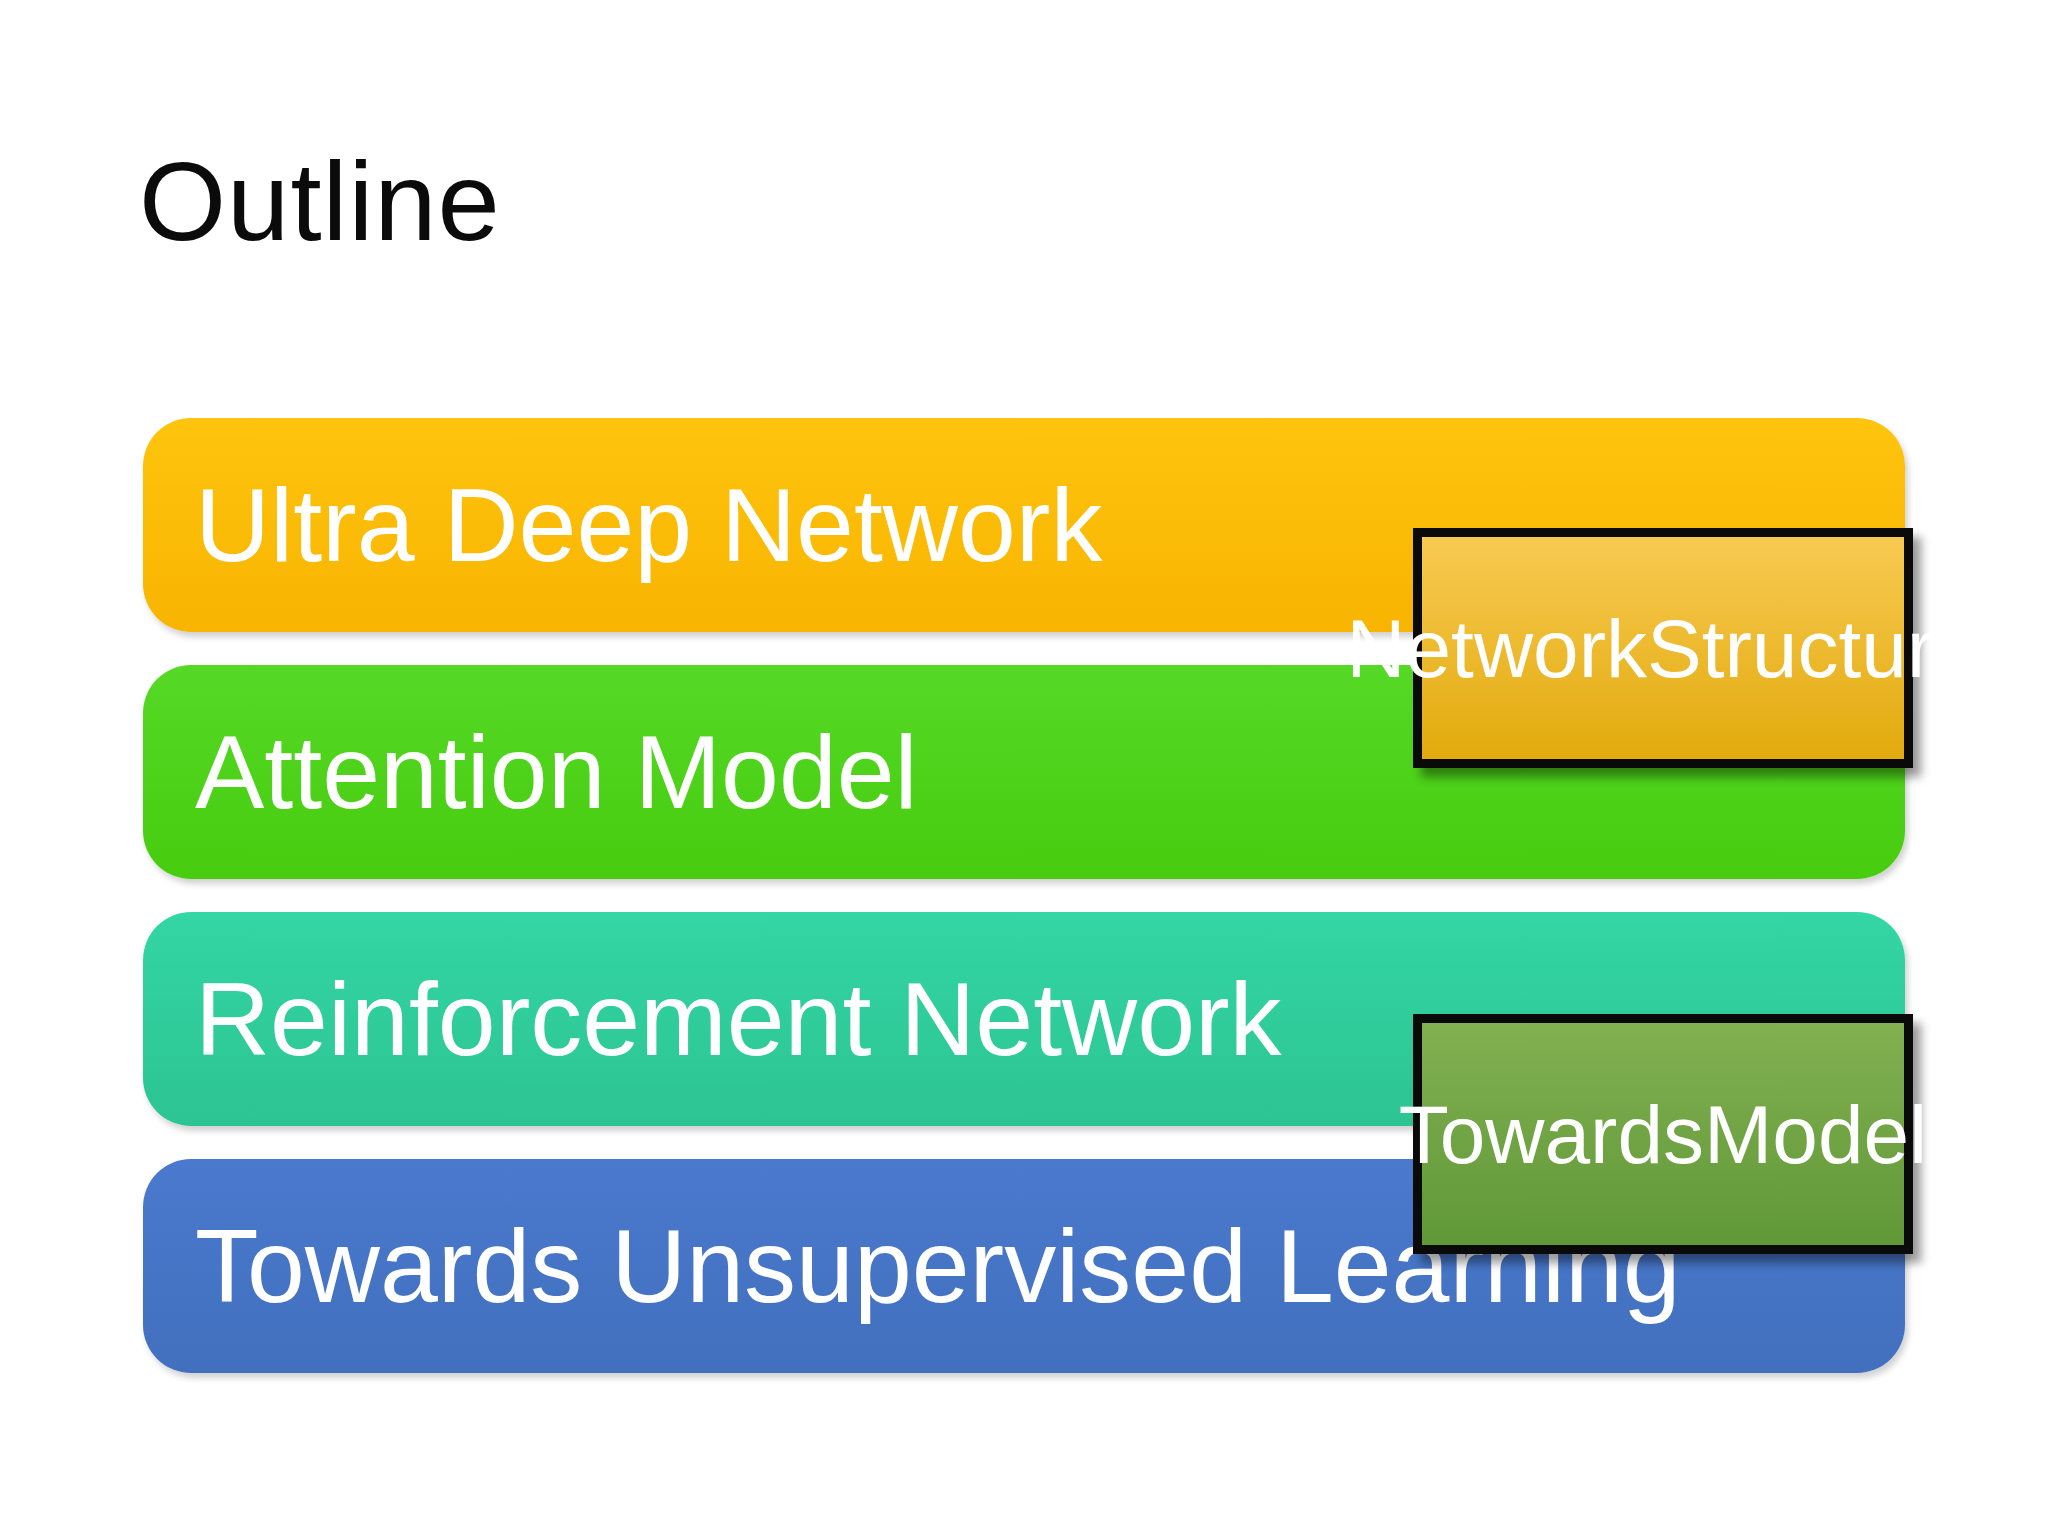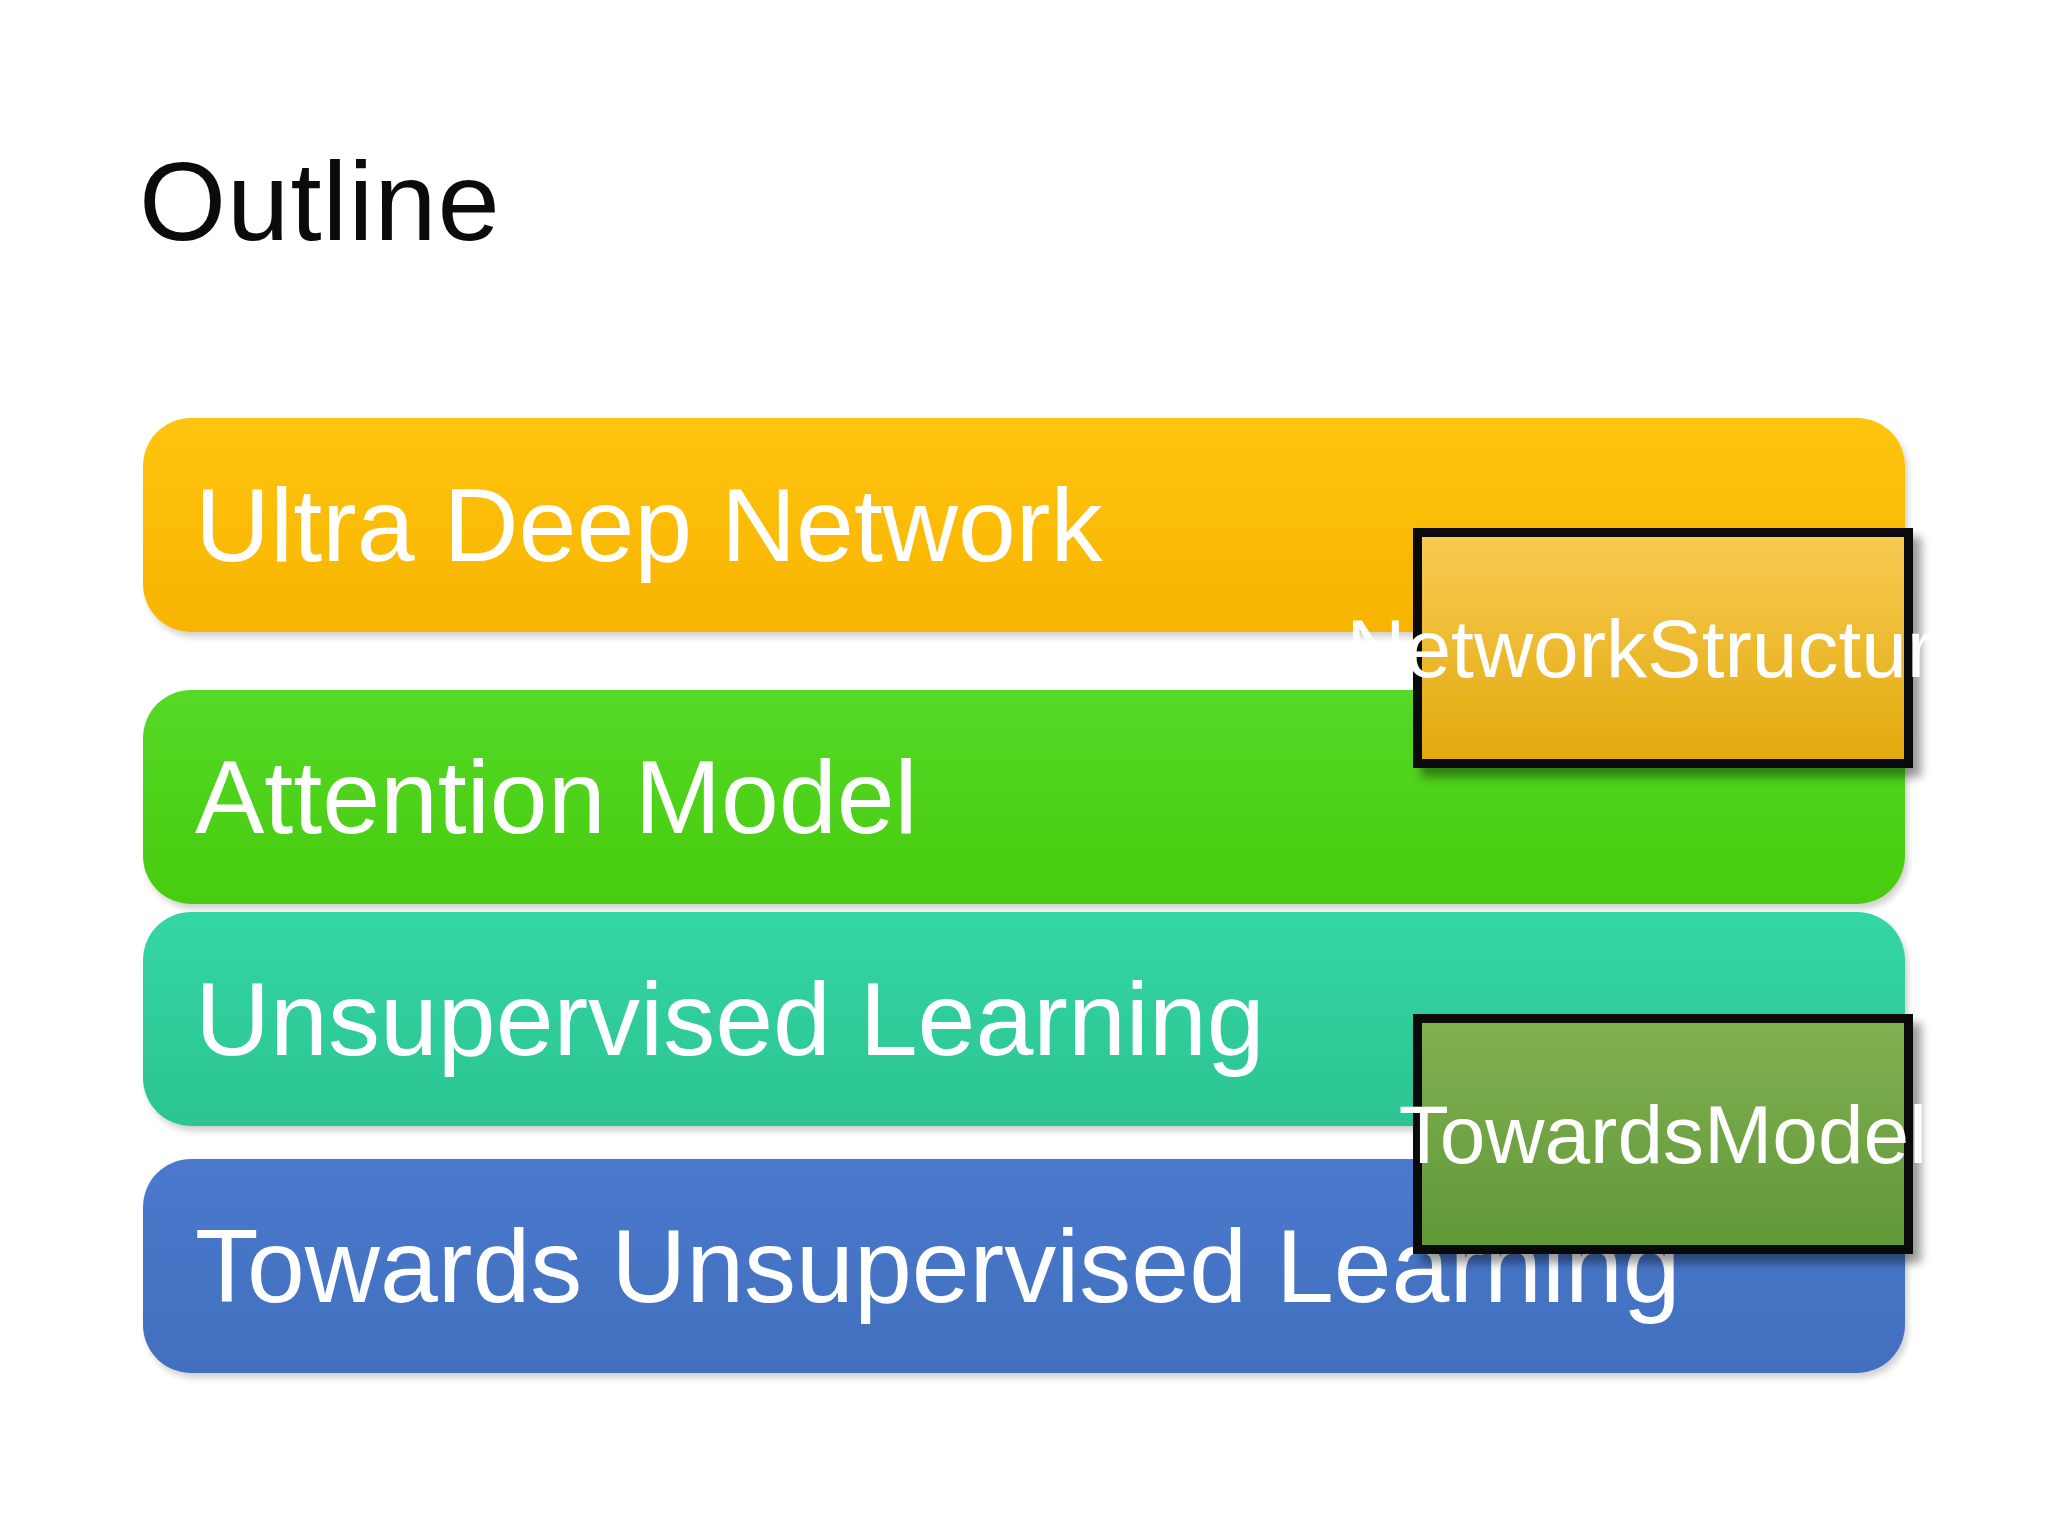--- a/index.html
+++ b/index.html
@@ -42,21 +42,21 @@
     box-shadow: 3px 5px 6px rgba(0,0,0,0.18);
   }
   .bar-label {
     color: #ffffff;
     font-size: 104px;
     font-weight: 400;
     line-height: 1;
     white-space: nowrap;
   }
   #bar-1 { top: 418px; }
-  #bar-2 { top: 690px; }
+  #bar-2 { top: 665px; }
   #bar-3 { top: 912px; }
   #bar-4 { top: 1159px; }
   .callout {
     position: absolute;
     left: 1413px;
     width: 500px;
     height: 240px;
     border: 9px solid #0a0a0a;
     box-sizing: border-box;
     display: flex;
@@ -85,21 +85,21 @@
 
   <div class="bar" id="bar-1" style="background: linear-gradient(rgb(254, 196, 14), rgb(248, 180, 0)); text-align: right;">
     <span class="bar-label">Ultra Deep Network</span>
   </div>
 
   <div class="bar" id="bar-2" style="background: linear-gradient(rgb(85, 217, 38), rgb(71, 204, 15));">
     <span class="bar-label">Attention Model</span>
   </div>
 
   <div class="bar" id="bar-3" style="background: linear-gradient(rgb(51, 214, 164), rgb(44, 196, 146));">
-    <span class="bar-label">Unsupervised Learning</span>
+    <span class="bar-label">Reinforcement Network</span>
   </div>
 
   <div class="bar" id="bar-4" style="background: linear-gradient(rgb(74, 121, 206), rgb(66, 112, 190));">
     <span class="bar-label">Towards Unsupervised Learning</span>
   </div>
 
   <div class="callout" id="callout-network-structure" style="background: linear-gradient(rgb(248, 202, 82), rgb(226, 170, 13));">
     <div class="callout-line">Network</div>
     <div class="callout-line">Structure</div>
   </div>

